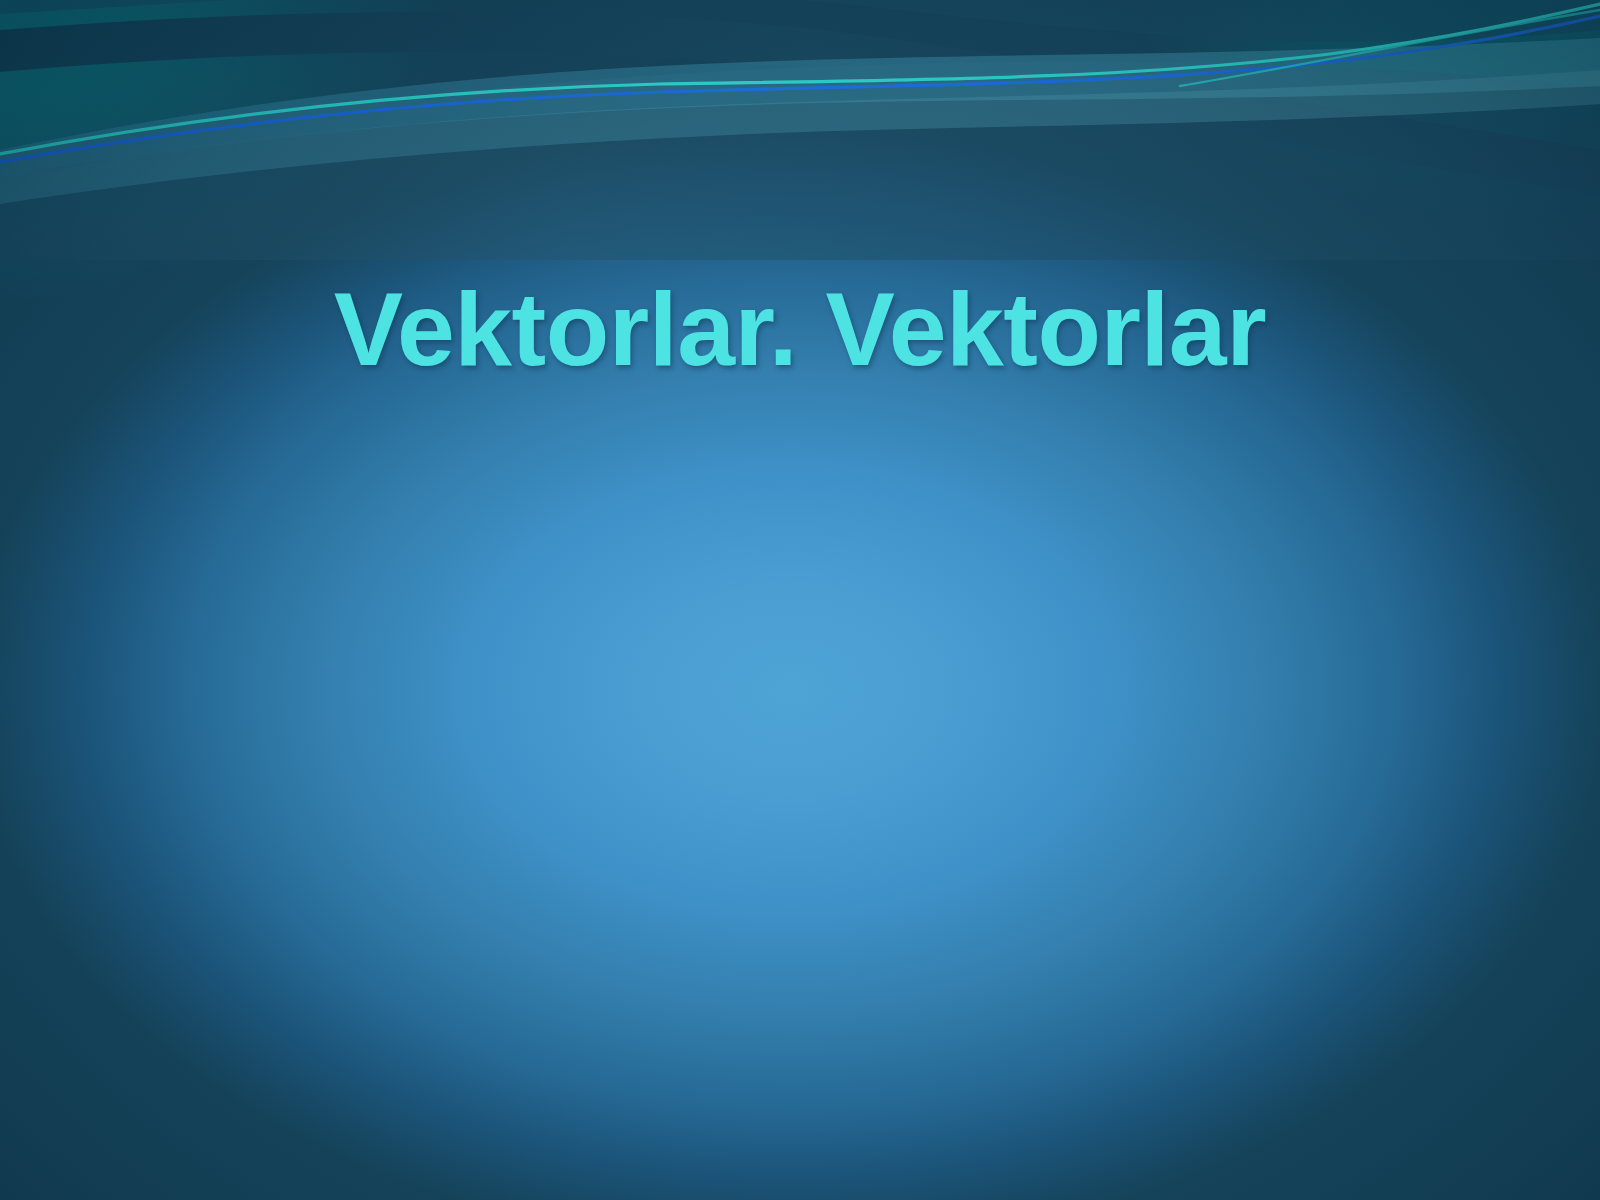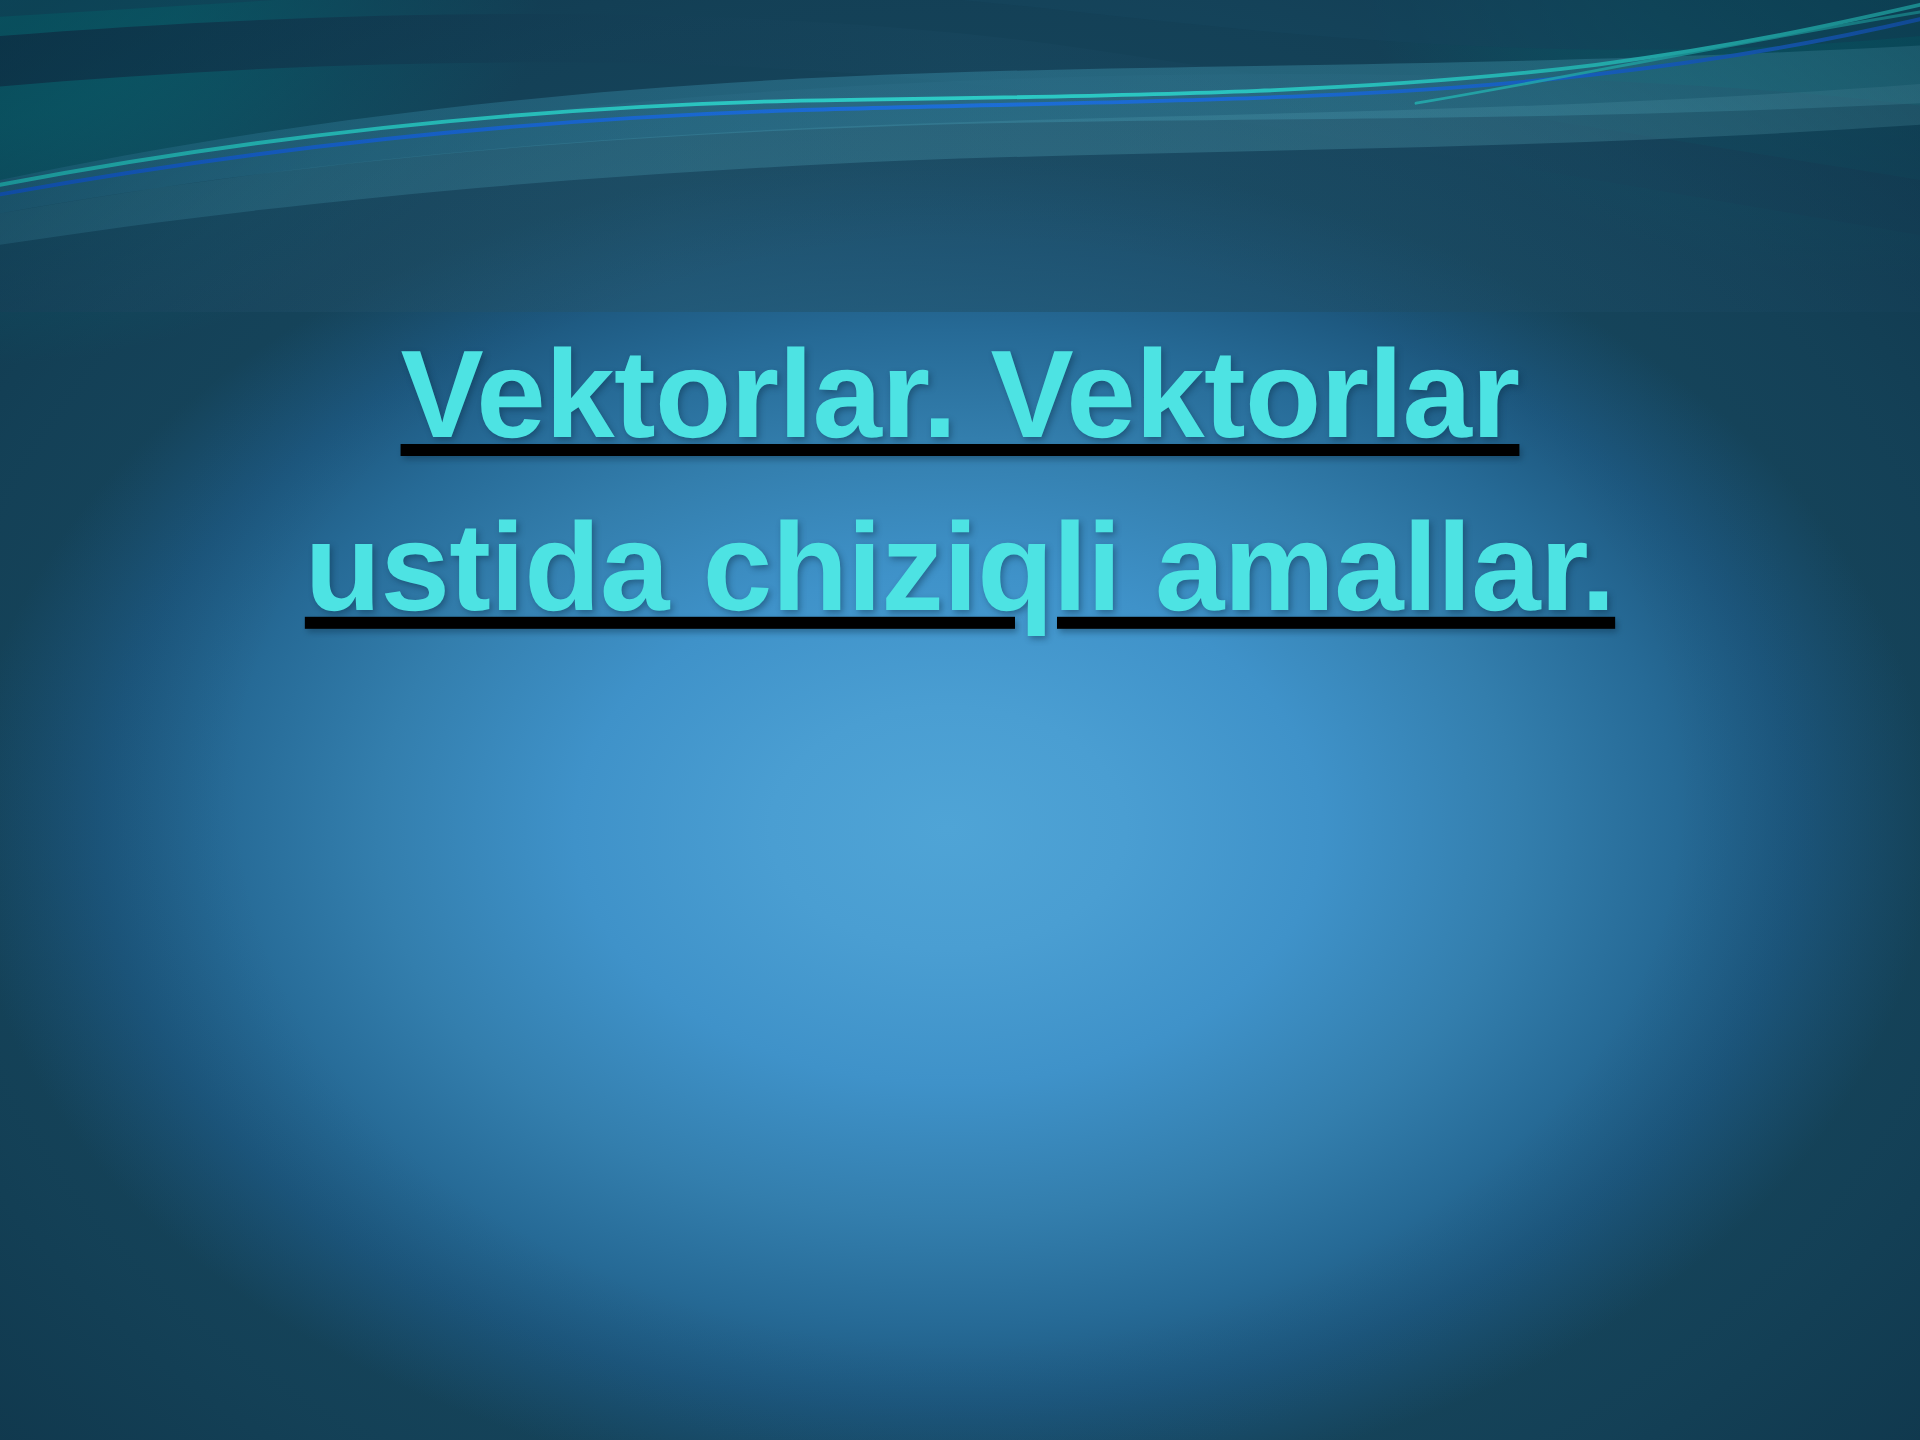--- a/index.html
+++ b/index.html
@@ -67,21 +67,20 @@
     height: 260px;
   }
   
   .title-block {
     position: absolute;
     left: 0;
     top: 258px;
     width: 1600px;
     text-align: center;
     z-index: 5;
-    text-decoration: underline;
   }
   .title-line {
     display: block;
     font-size: 104px;
     font-weight: bold;
     line-height: 1.38;
     letter-spacing: -0.5px;
     color: #4de3e3;
     text-shadow: 2px 3px 5px rgba(10,45,70,0.42);
     white-space: nowrap;
@@ -149,16 +148,15 @@
 
     <path d="M 0,154 C 200,116 420,90 660,84 C 900,80 1120,80 1330,54 C 1450,38 1530,20 1600,4" fill="none" stroke="url(#gCyanLine)" stroke-width="3.2" stroke-linecap="round"></path>
 
     <path d="M 1180,86 C 1300,66 1420,40 1600,10" fill="none" stroke="#2ad4ce" stroke-width="2.4" stroke-linecap="round" opacity="0.75"></path>
   </svg>
 
   <div class="bg-vignette"></div>
 
   <div class="title-block">
     <span class="title-line">Vektorlar. Vektorlar</span>
-    <span class="title-line">ustida chiziqli amallar.</span>
   </div>
 
 </div>
 
 </body></html>

